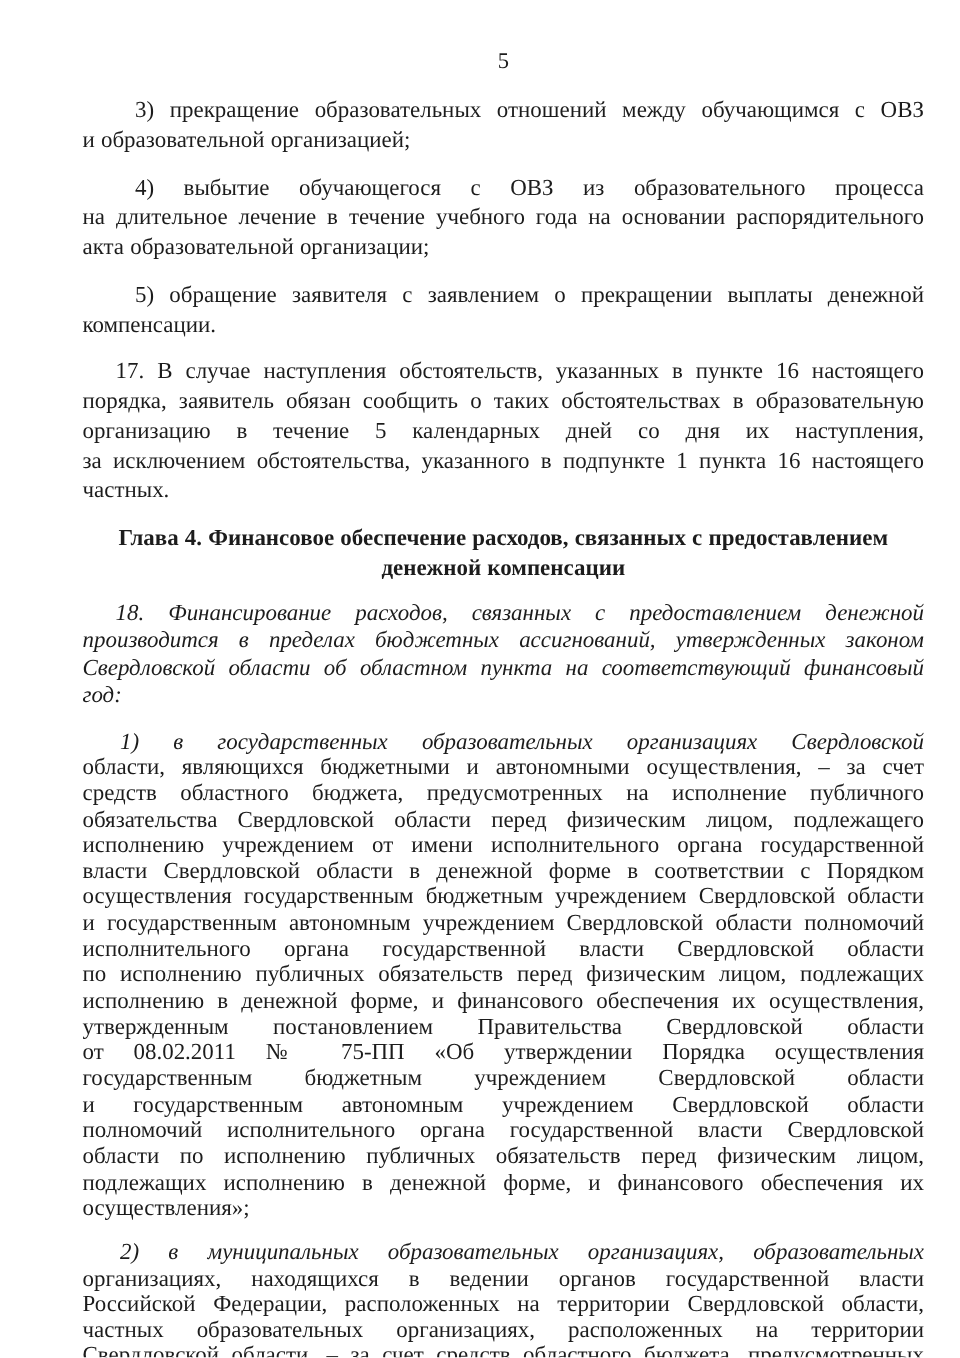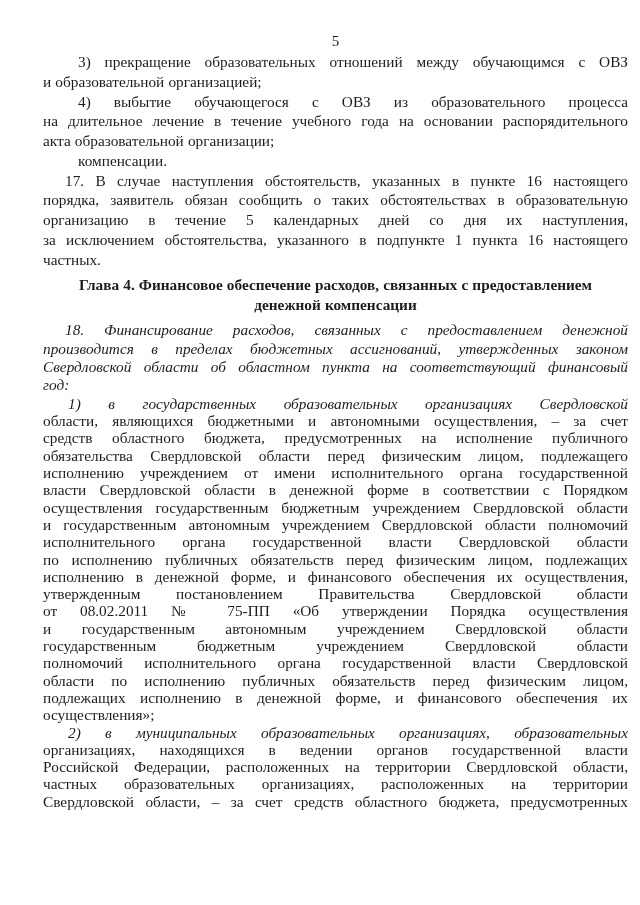--- a/index.html
+++ b/index.html
@@ -12,21 +12,21 @@
     font-family:"Liberation Serif","DejaVu Serif",serif;
     font-size:15.3px;
   }
   .page-number{
     position:absolute;top:33px;left:43px;width:585px;
     text-align:center;font-size:15px;line-height:16px;
   }
   .doc-body{
     position:absolute;top:52px;left:43px;width:585px;
   }
-  .block{margin:0;padding:0;}
+  .block{margin:12px;padding:0;}
   .ln{
     text-align:justify;
     text-align-last:justify;
     word-spacing:0.02em;
   }
   .ln.end{text-align-last:left;}
   
   .k-deep > .ln:first-child{text-indent:35px;}
   .k-std  > .ln:first-child{text-indent:22px;}
   .k-sub  > .ln:first-child{text-indent:25px;font-style:italic;}
@@ -50,20 +50,21 @@
       <div class="block k-deep blk-b0">
         <div class="ln">3) прекращение образовательных отношений между обучающимся с ОВЗ</div>
         <div class="ln end">и образовательной организацией;</div>
       </div>
       <div class="block k-deep blk-b1">
         <div class="ln">4) выбытие обучающегося с ОВЗ из образовательного процесса</div>
         <div class="ln">на длительное лечение в течение учебного года на основании распорядительного</div>
         <div class="ln end">акта образовательной организации;</div>
       </div>
       <div class="block k-deep blk-b2">
+        <div class="ln">5) обращение заявителя с заявлением о прекращении выплаты денежной</div>
         <div class="ln end">компенсации.</div>
       </div>
       <div class="block k-std blk-b3">
         <div class="ln">17. В случае наступления обстоятельств, указанных в пункте 16 настоящего</div>
         <div class="ln">порядка, заявитель обязан сообщить о таких обстоятельствах в образовательную</div>
         <div class="ln">организацию в течение 5 календарных дней со дня их наступления,</div>
         <div class="ln">за исключением обстоятельства, указанного в подпункте 1 пункта 16 настоящего</div>
         <div class="ln end">частных.</div>
       </div>
       <div class="block k-heading blk-b4">
@@ -83,22 +84,22 @@
         <div class="ln">обязательства Свердловской области перед физическим лицом, подлежащего</div>
         <div class="ln">исполнению учреждением от имени исполнительного органа государственной</div>
         <div class="ln">власти Свердловской области в денежной форме в соответствии с Порядком</div>
         <div class="ln">осуществления государственным бюджетным учреждением Свердловской области</div>
         <div class="ln">и государственным автономным учреждением Свердловской области полномочий</div>
         <div class="ln">исполнительного органа государственной власти Свердловской области</div>
         <div class="ln">по исполнению публичных обязательств перед физическим лицом, подлежащих</div>
         <div class="ln">исполнению в денежной форме, и финансового обеспечения их осуществления,</div>
         <div class="ln">утвержденным постановлением Правительства Свердловской области</div>
         <div class="ln">от 08.02.2011 № 75-ПП «Об утверждении Порядка осуществления</div>
+        <div class="ln">государственным бюджетным учреждением Свердловской области</div>
         <div class="ln">и государственным автономным учреждением Свердловской области</div>
-        <div class="ln">государственным бюджетным учреждением Свердловской области</div>
         <div class="ln">полномочий исполнительного органа государственной власти Свердловской</div>
         <div class="ln">области по исполнению публичных обязательств перед физическим лицом,</div>
         <div class="ln">подлежащих исполнению в денежной форме, и финансового обеспечения их</div>
         <div class="ln end">осуществления»;</div>
       </div>
       <div class="block k-sub blk-b7">
         <div class="ln">2) в муниципальных образовательных организациях, образовательных</div>
         <div class="ln">организациях, находящихся в ведении органов государственной власти</div>
         <div class="ln">Российской Федерации, расположенных на территории Свердловской области,</div>
         <div class="ln">частных образовательных организациях, расположенных на территории</div>

